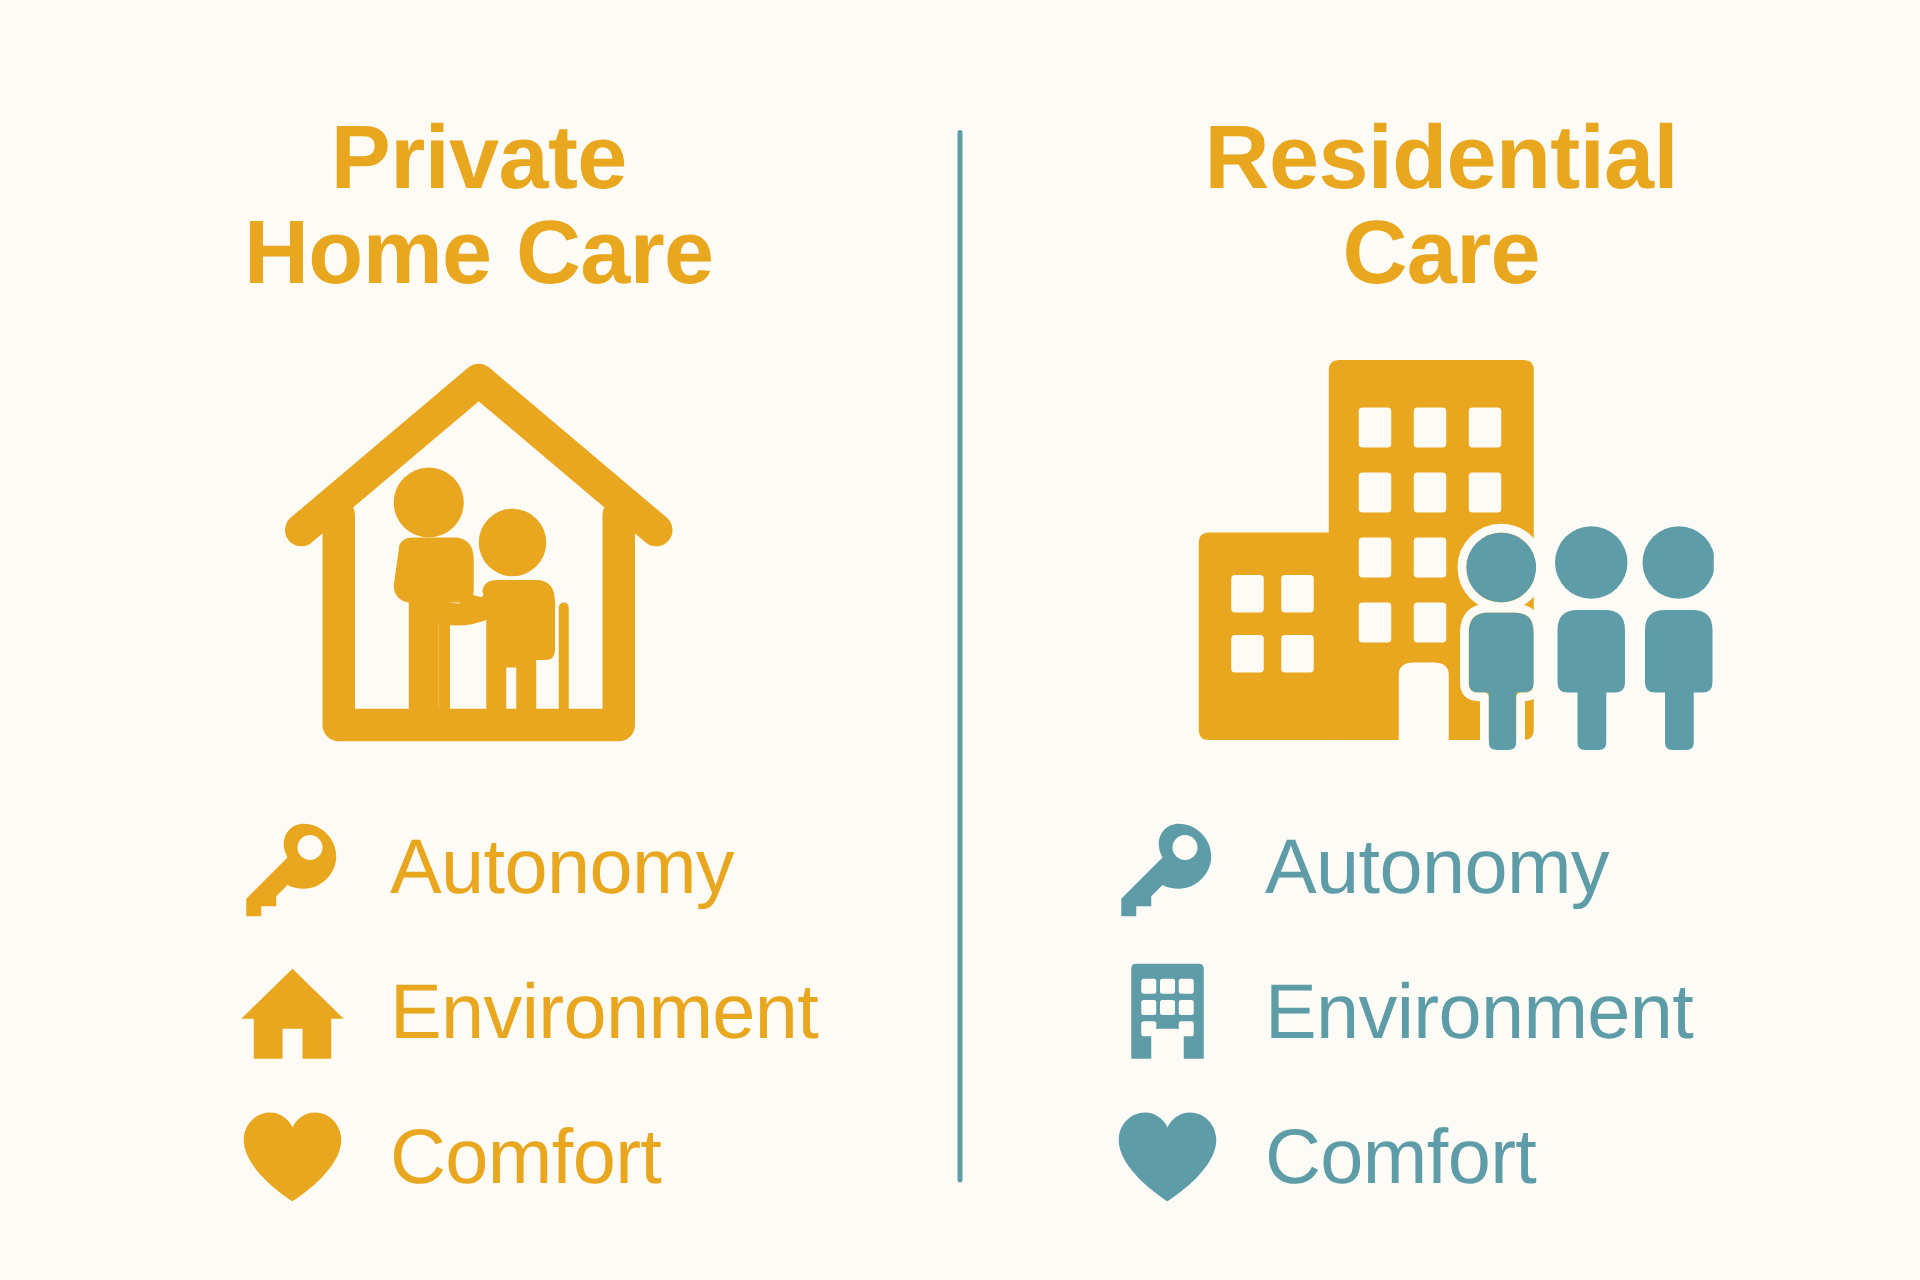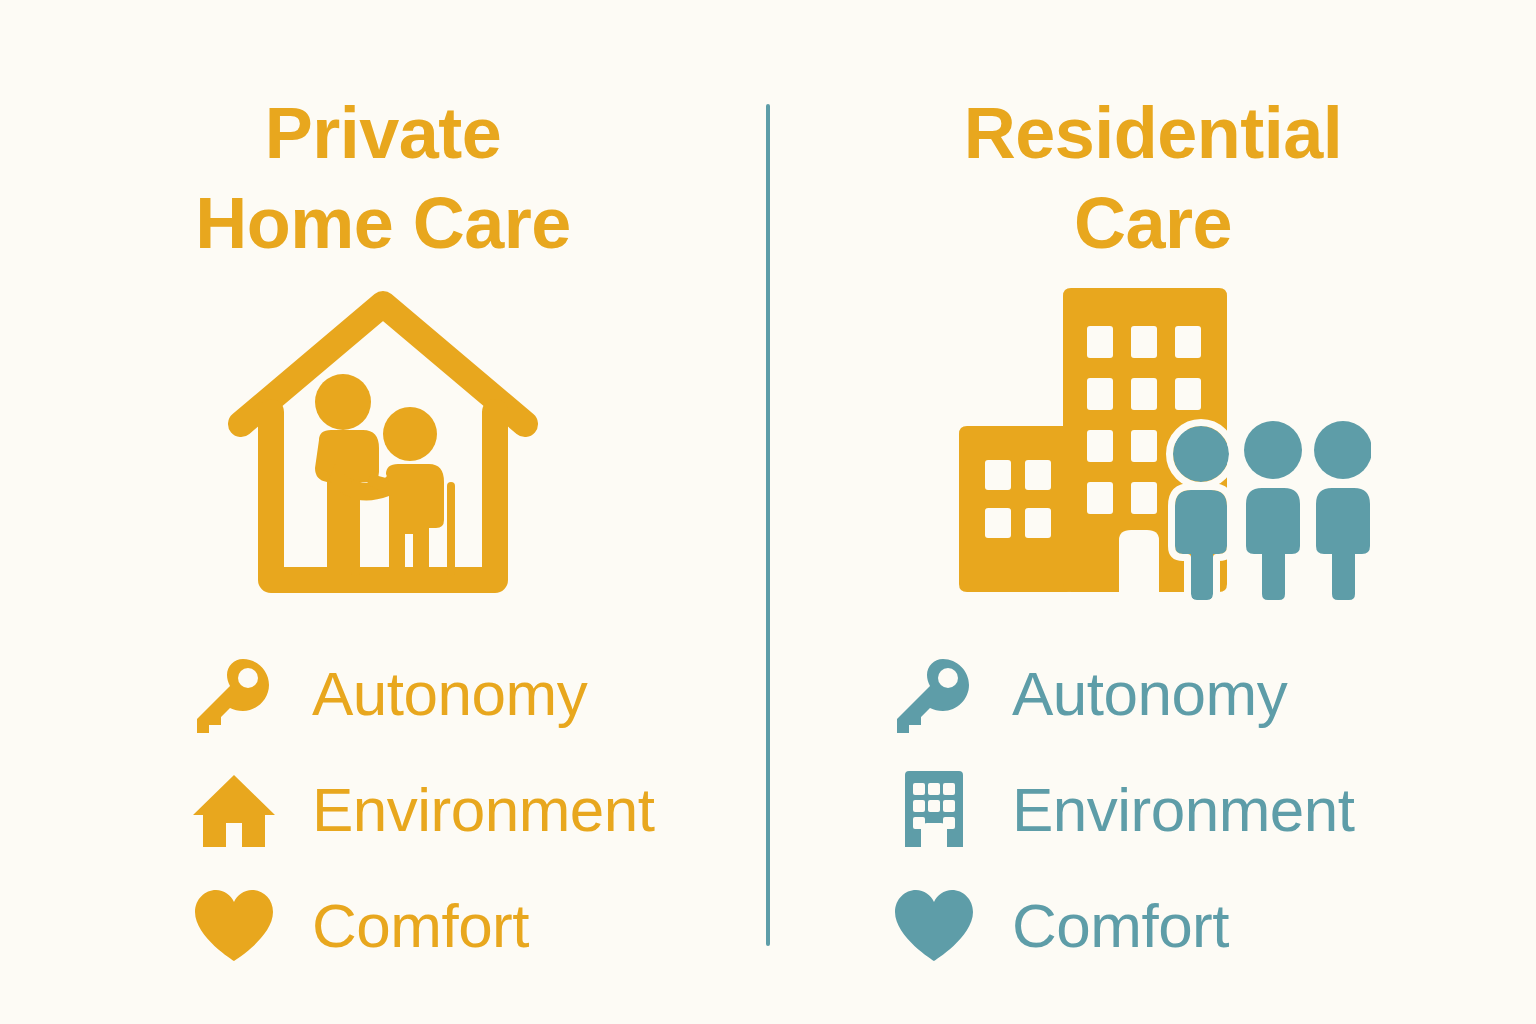--- a/index.html
+++ b/index.html
@@ -43,21 +43,21 @@
   .column.left  { left: 0; }
   .column.right { left: 770px; border-radius: 24px; }
 
   
   .col-title {
     position: absolute;
     top: 88px;
     width: 100%;
     text-align: center;
     font-size: 72px;
-    line-height: 90px;
+    line-height: 76px;
     font-weight: bold;
     letter-spacing: -0.5px;
     white-space: pre-line;
   }
   .col-title.amber { color: #E8A71E; }
 
   .column.left  .col-title { left: 0; }
   .column.right .col-title { left: 0; }
 
   

